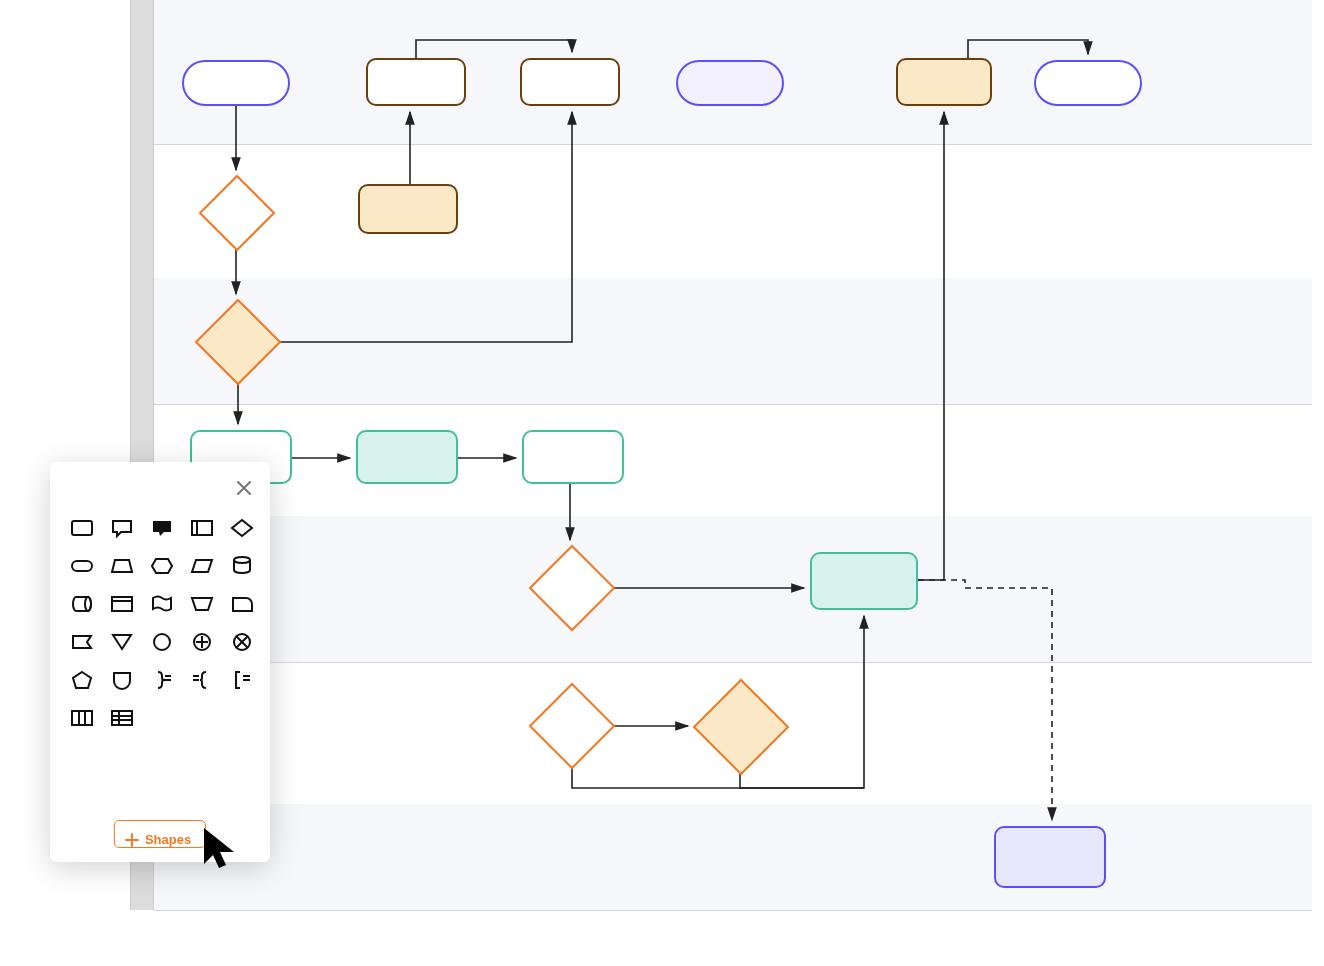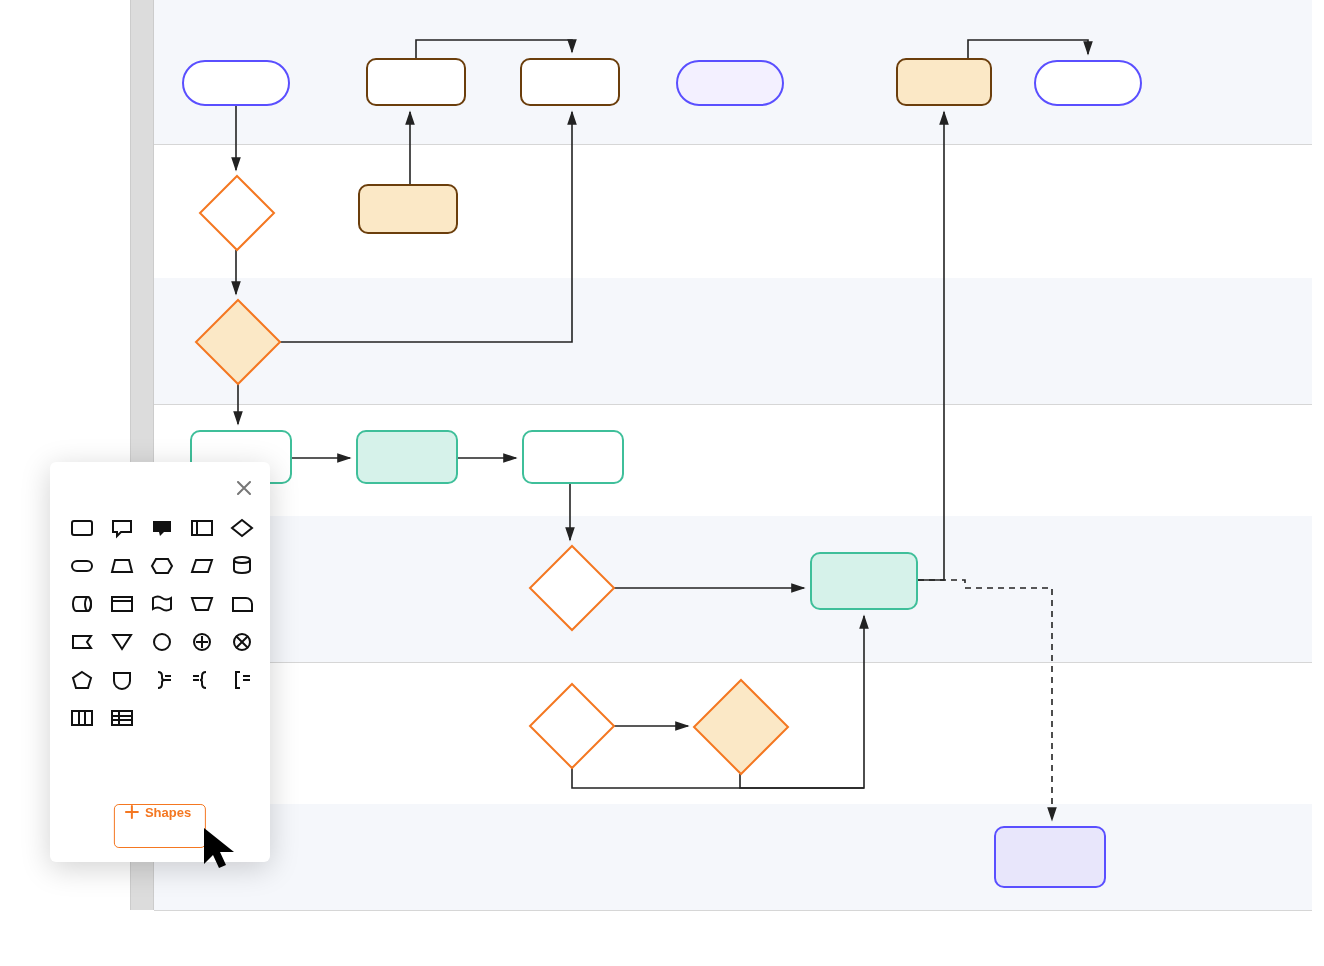--- a/index.html
+++ b/index.html
@@ -16,21 +16,21 @@
   .rect-brown{background:#fff;border:2px solid #6b3e0c;}
   .rect-brown-fill{background:#fbe8c6;border:2px solid #6b3e0c;}
   .rect-teal{background:#fff;border:2px solid #3fbf9a;}
   .rect-teal-fill{background:#d6f2ea;border:2px solid #3fbf9a;}
   .panel{position:absolute;left:50px;top:462px;width:220px;height:400px;background:#fff;border-radius:6px;box-shadow:0 6px 30px rgba(0,0,0,0.18);padding:12px 14px 14px;box-sizing:border-box;}
   .panel-close{position:absolute;right:14px;top:14px;width:24px;height:24px;display:flex;align-items:center;justify-content:center;cursor:pointer;color:#666;}
   .panel-close svg{width:14px;height:14px;}
   .shape-grid{display:grid;grid-template-columns:repeat(5,32px);gap:10px 8px;margin-top:40px;margin-left:2px;}
   .shape-cell{width:32px;height:28px;display:flex;align-items:center;justify-content:center;cursor:pointer;}
   .shape-cell svg{width:26px;height:22px;}
-  .shapes-btn{position:absolute;bottom:14px;left:50%;transform:translateX(-50%);height:44px;padding:0 14px 0 10px;border:1.5px solid #f47721;border-radius:5px;background:#fff;color:#f47721;font-weight:600;font-size:13px;display:flex;align-items:flex-start;gap:6px;cursor:pointer;}
+  .shapes-btn{position:absolute;bottom:14px;left:50%;transform:translateX(-50%);height:28px;padding:0 14px 0 10px;border:1.5px solid #f47721;border-radius:5px;background:#fff;color:#f47721;font-weight:600;font-size:13px;display:flex;align-items:flex-end;gap:6px;cursor:pointer;}
   .shapes-btn svg{width:14px;height:14px;}
   .cursor-icon{position:absolute;left:200px;top:826px;width:44px;height:44px;pointer-events:none;}
 </style>
 </head>
 <body>
 
 <div class="viewport">
   <div class="row-gutter"></div>
 
   <div id="lanes">

